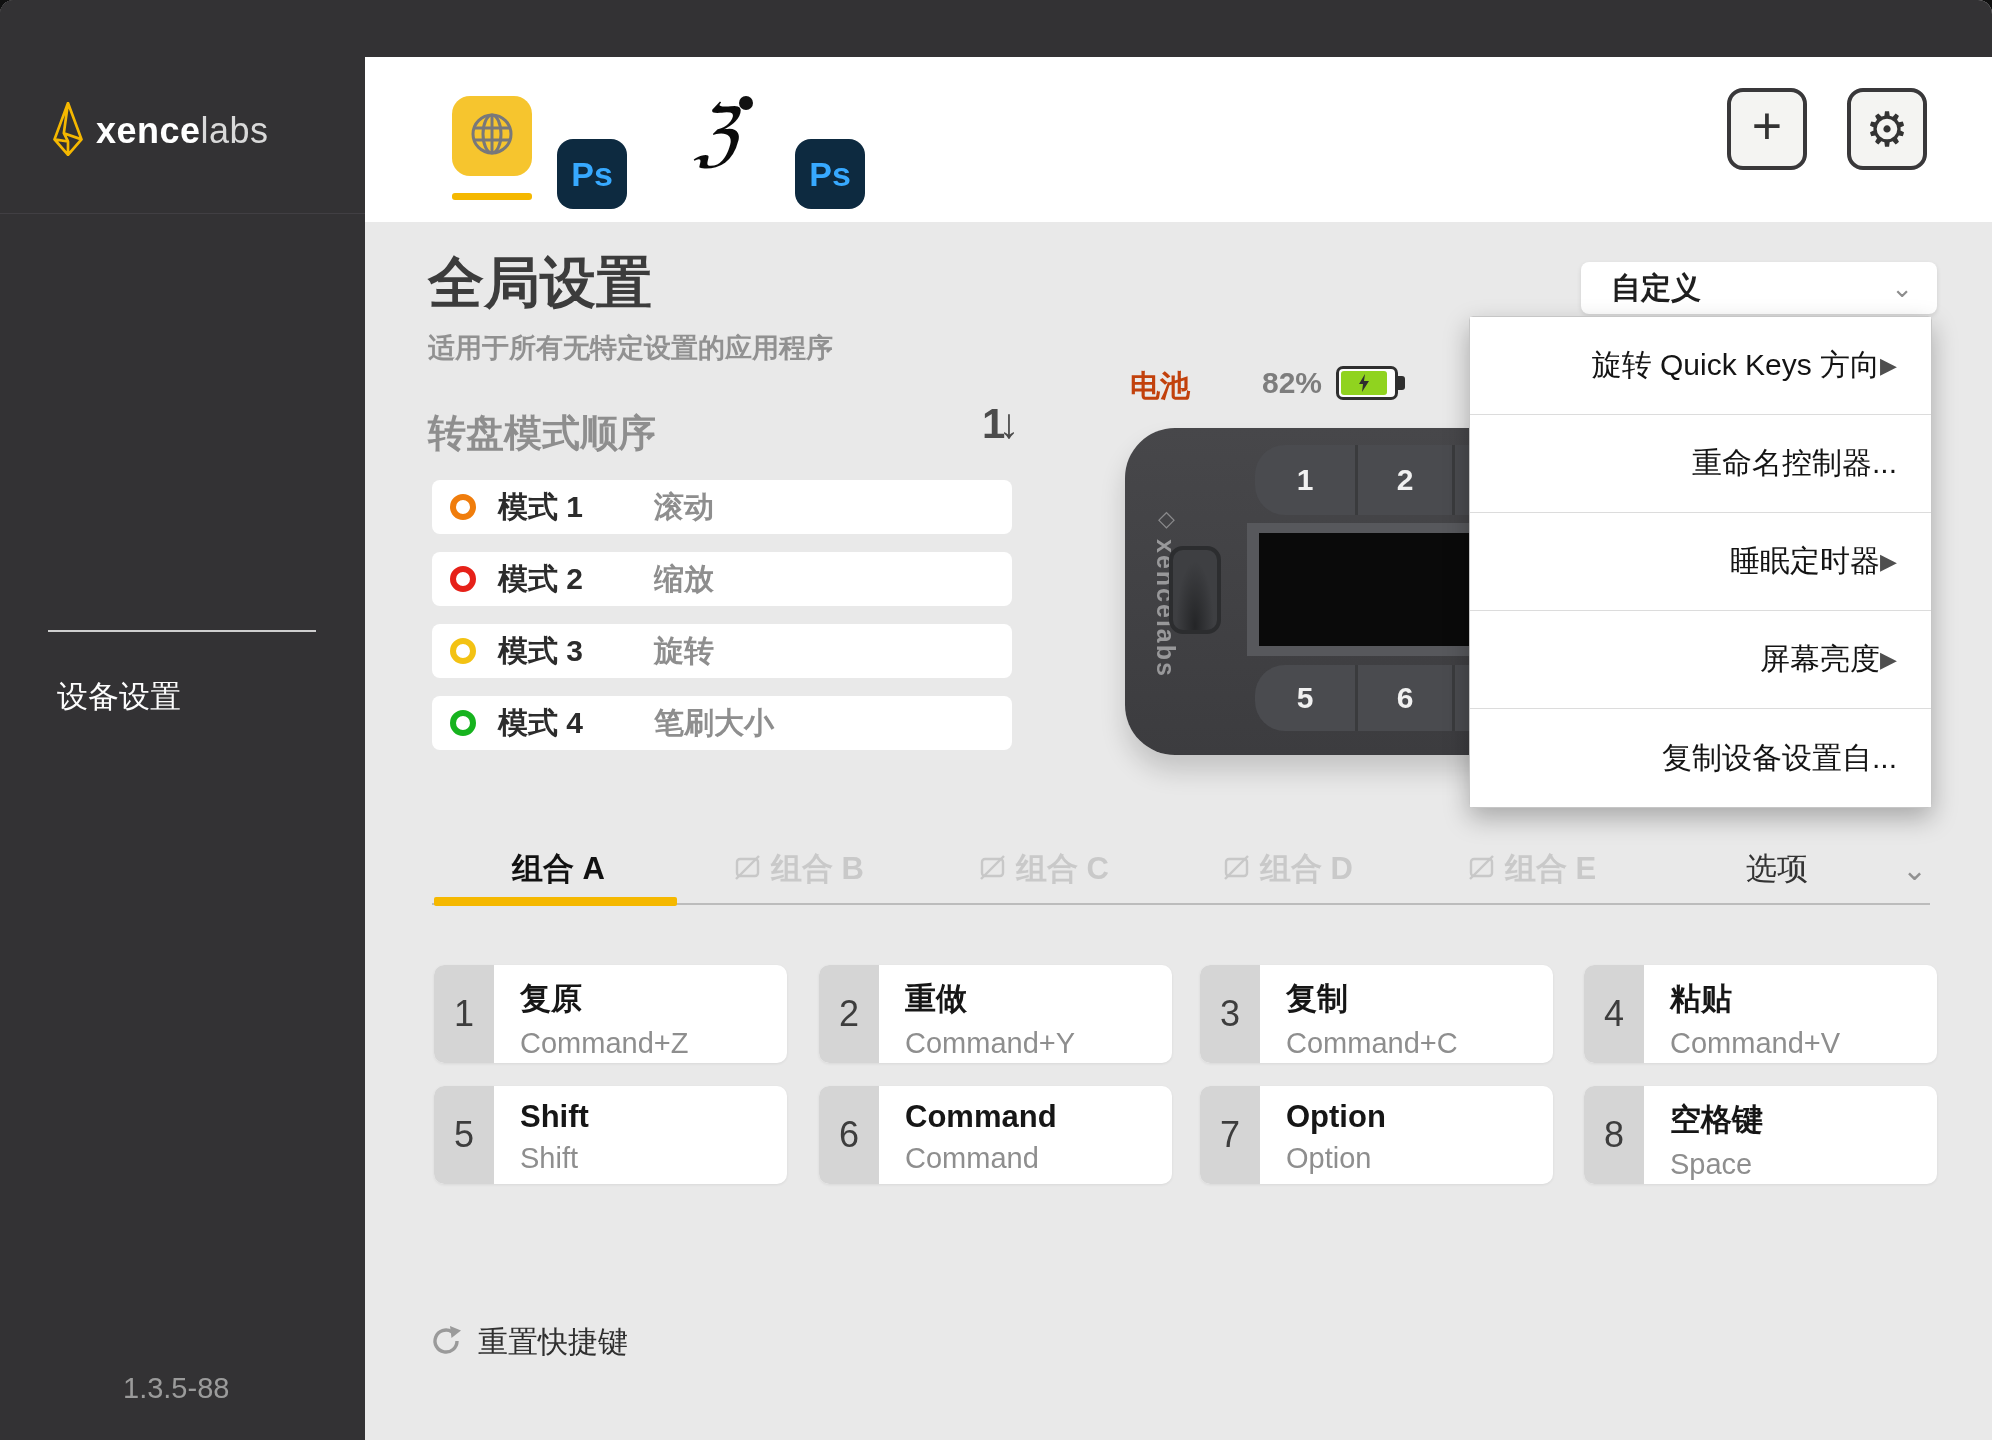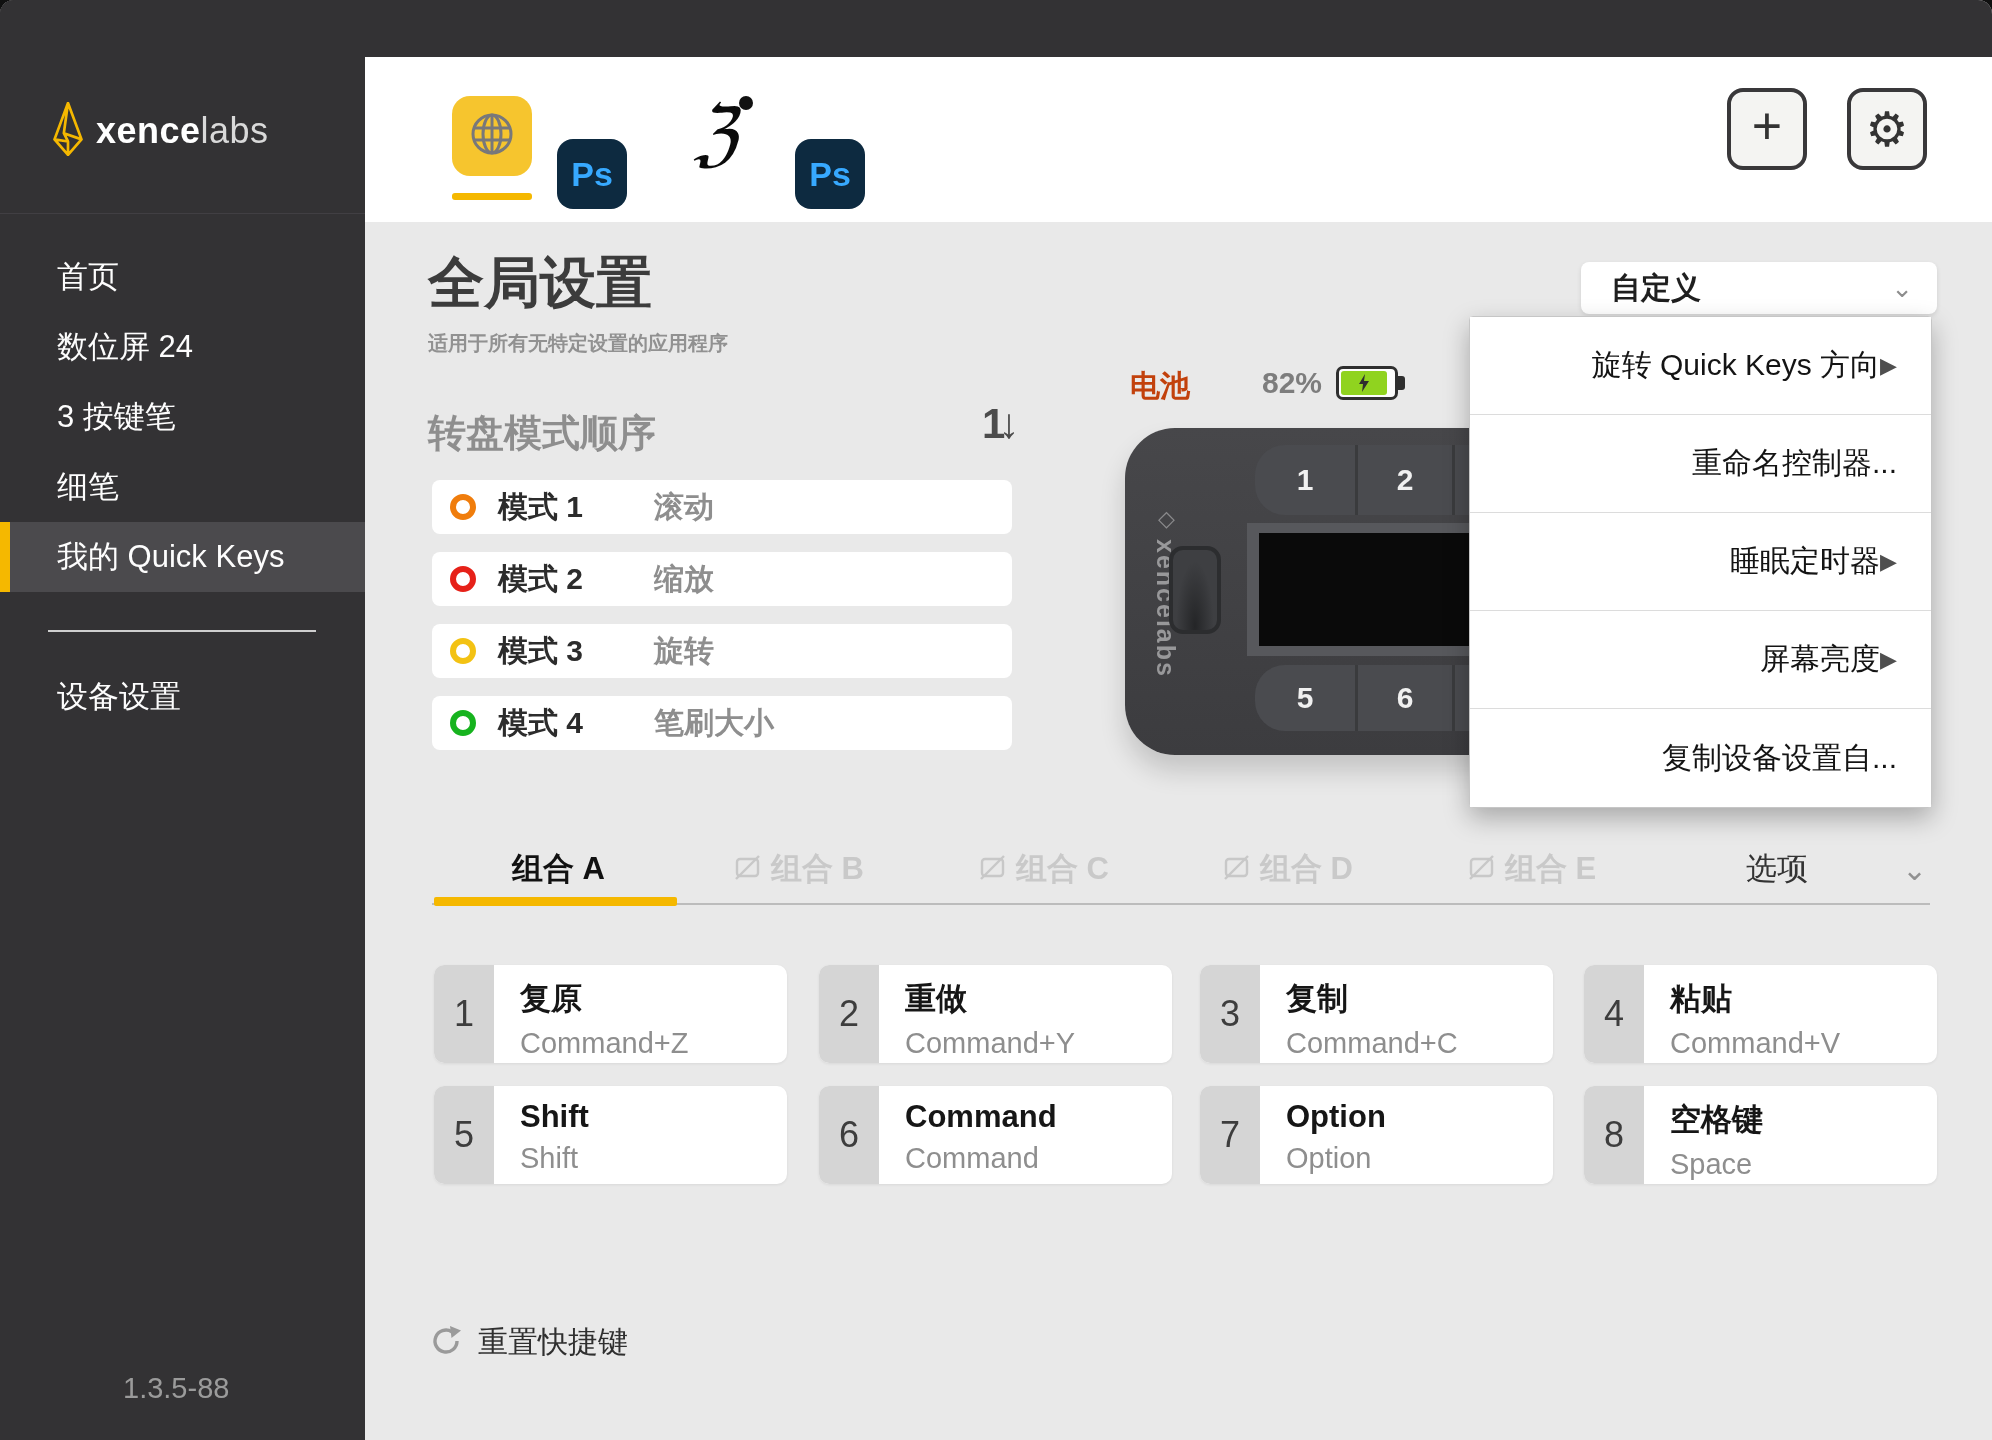--- a/index.html
+++ b/index.html
@@ -42,21 +42,21 @@
   .tile-zbrush::after { content:""; position:absolute; right:12px; top:10px; width:14px; height:14px;
                  border-radius:50%; background:#111; }
   .app-underline { left:452px; top:193px; width:80px; height:7px; background:#f5b800; border-radius:3px; }
   .sq-btn { width:80px; height:82px; background:#f4f4f2; border:4px solid #39383a; border-radius:16px;
             display:flex; align-items:center; justify-content:center; color:#333; cursor:pointer; }
   .btn-add { left:1727px; top:88px; font-size:52px; font-weight:300; padding-bottom:6px; }
   .btn-gear { left:1847px; top:88px; font-size:48px; }
 
   
   .page-title { left:428px; top:246px; font-size:56px; font-weight:700; color:#3c3c3c; }
-  .page-subtitle { left:428px; top:330px; font-size:20px; font-weight:700; color:#919191; }
+  .page-subtitle { left:428px; top:330px; font-size:27px; font-weight:700; color:#919191; }
 
   
   .preset { left:1581px; top:262px; width:356px; height:52px; background:#fff; border-radius:8px;
             box-shadow:0 2px 5px rgba(0,0,0,.10); display:flex; align-items:center;
             justify-content:space-between; padding:0 24px 0 30px; font-size:30px; font-weight:700;
             color:#1f1f1f; cursor:pointer; }
   .chev { color:#8d8d8d; font-size:26px; font-weight:400; }
   .menu { left:1469px; top:316px; width:463px; background:#fff; border:1px solid #c6c6c6;
           border-radius:4px; box-shadow:0 10px 26px rgba(0,0,0,.28); z-index:10; }
   .menu-item { height:98px; display:flex; align-items:center; justify-content:flex-end;
@@ -144,27 +144,20 @@
   <div class="abs logo">
     <span>
       <svg width="36" height="54" viewBox="0 0 34 52" fill="none">
         <path d="M17 1 L30 36 L17 51 L4 36 Z M17 1 L13 30 L17 38 M13 30 L30 36 M4 36 L17 38 L17 51" stroke="#f5b800" stroke-width="2.6" stroke-linejoin="round"></path>
       </svg>
     </span>
     <span class="logo-text"><b>xence</b><span class="lite">labs</span></span>
   </div>
   <div class="abs side-sep"></div>
 
-  <div class="abs nav">
-    <div class="nav-item">首页</div>
-    <div class="nav-item">数位屏 24</div>
-    <div class="nav-item">3 按键笔</div>
-    <div class="nav-item">细笔</div>
-    <div class="nav-item selected">我的 Quick Keys</div>
-  </div>
   <div class="abs side-divider"></div>
   <div class="abs nav device-settings">
     <div class="nav-item">设备设置</div>
   </div>
   <div class="abs version">1.3.5-88</div>
 
   <div class="abs topbar"></div>
   <div class="abs app-tile tile-globe">
     <span>
       <svg width="46" height="46" viewBox="0 0 46 46" fill="none" stroke="#78787a" stroke-width="3">

